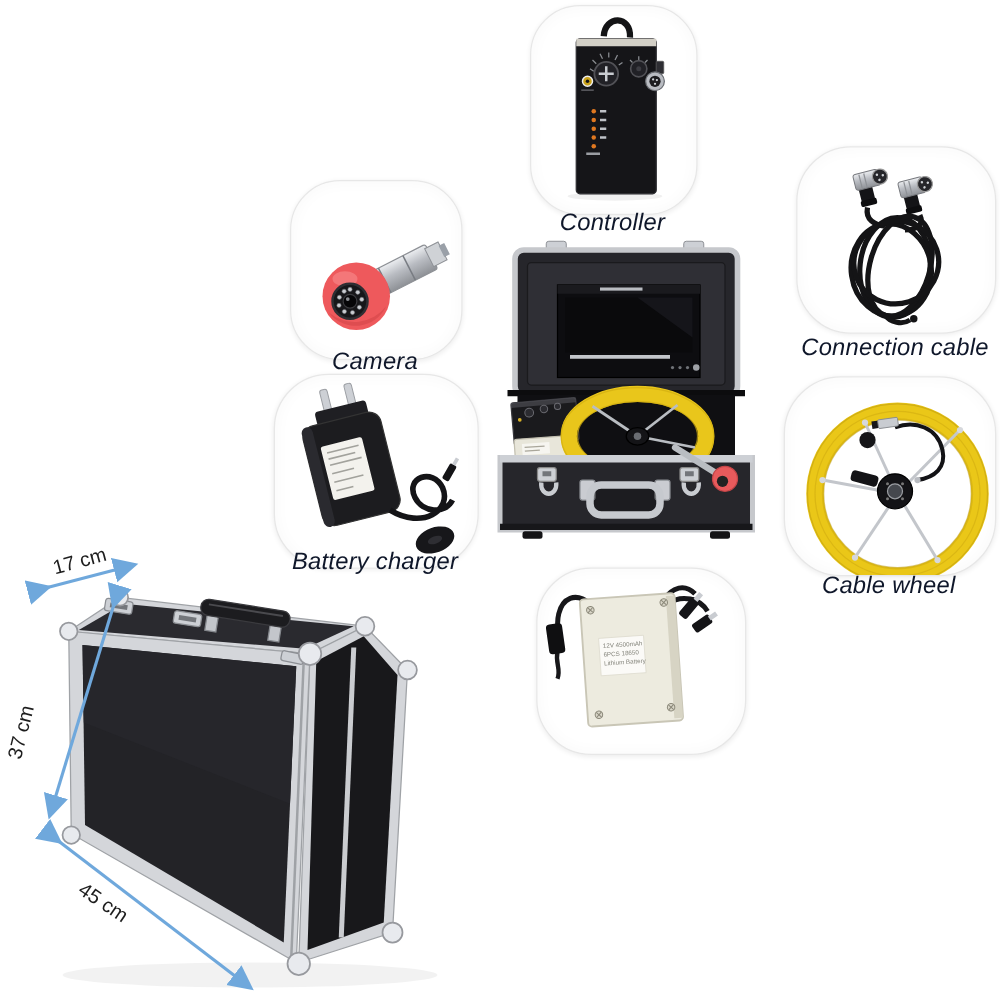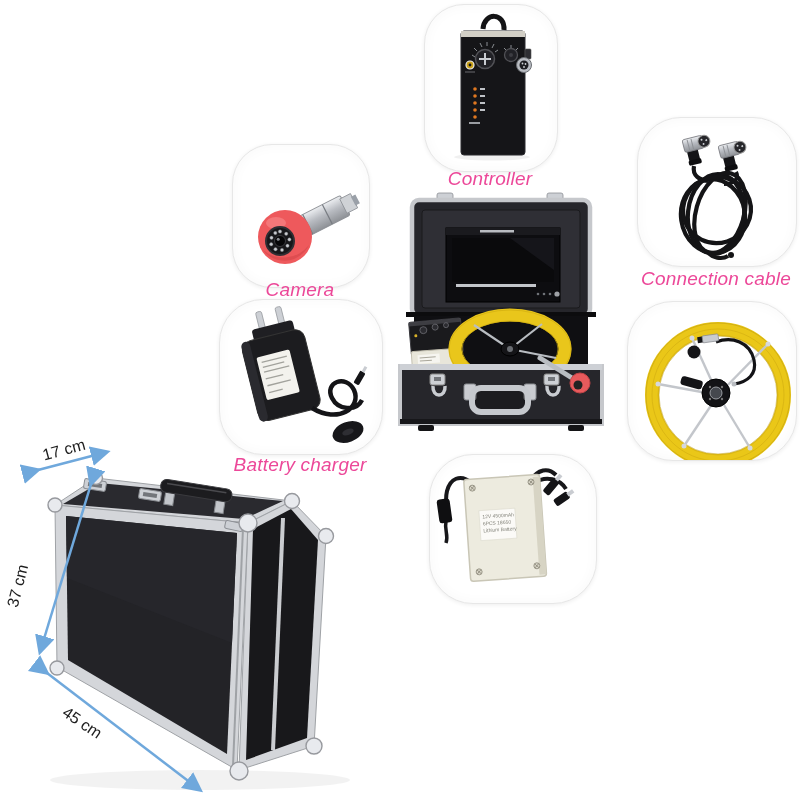--- a/index.html
+++ b/index.html
@@ -1,21 +1,21 @@
 <!DOCTYPE html>
 <html><head>
 <meta charset="utf-8">
 <style>
   html,body{margin:0;padding:0;background:#fff;}
   #stage{position:relative;width:800px;height:800px;background:#ffffff;overflow:hidden;
          font-family:"Liberation Sans",sans-serif;}
   .tile{position:absolute;background:#fff;border:1px solid #e7e7e7;
         box-shadow:0 1px 4px rgba(0,0,0,.07), inset 0 0 14px rgba(0,0,0,.03);}
   .tile svg{display:block;width:100%;height:100%;}
-  .plabel{position:absolute;font-style:italic;font-size:19px;color:#ec4899;
+  .plabel{position:absolute;font-style:italic;font-size:19px;color:#0f172a;
           text-align:center;white-space:nowrap;letter-spacing:.2px;}
   .dim{position:absolute;font-size:16px;color:#1d1d1d;text-align:center;white-space:nowrap;}
   .art{position:absolute;}
 </style>
 </head>
 <body>
 
 <div id="stage">
 
   <div class="tile" style="left:424px;top:4px;width:132px;height:166px;border-radius:40px;">
@@ -255,21 +255,21 @@
       <g transform="translate(136,84) rotate(30)">
         <rect x="-3" y="-14" width="6" height="14" rx="1.5" fill="#141417"></rect>
         <rect x="-1.5" y="-20" width="3" height="6" fill="#c9ccd1"></rect>
       </g>
       <g transform="rotate(-20 128 132)">
         <ellipse cx="128" cy="132" rx="16" ry="10" fill="#17171a"></ellipse>
         <ellipse cx="128" cy="132" rx="6" ry="3" fill="#2e2e33"></ellipse>
       </g>
     </svg>
   </div>
-  <div class="plabel" style="left:219px;top:454px;width:162px;">Battery charger</div>
+  <div class="plabel" style="left:219px;top:439px;width:162px;">Battery charger</div>
 
   <div class="tile" style="left:627px;top:301px;width:168px;height:158px;border-radius:46px;">
     <svg viewBox="0 0 168 158">
       <g>
         <circle cx="90" cy="93" r="66" fill="none" stroke="#eac718" stroke-width="14"></circle>
         <circle cx="90" cy="93" r="60" fill="none" stroke="#d0ab10" stroke-width="1" opacity=".6"></circle>
         <circle cx="90" cy="93" r="66" fill="none" stroke="#d0ab10" stroke-width="1" opacity=".6"></circle>
         <circle cx="90" cy="93" r="72" fill="none" stroke="#b8960d" stroke-width="1" opacity=".5"></circle>
         <circle cx="90" cy="93" r="59" fill="none" stroke="#b8960d" stroke-width="1" opacity=".5"></circle>
       </g>
@@ -300,20 +300,21 @@
       <g>
         <path d="M88 40 C104 34 122 40 126 58 C129 72 120 80 106 82" stroke="#131316" stroke-width="3.2" fill="none"></path>
         <g transform="translate(74,34) rotate(-8)">
           <rect x="-5" y="0.5" width="6" height="6" fill="#17171a"></rect>
           <rect x="0" y="0" width="16" height="7" rx="1" fill="#c9ccd1" stroke="#85888d" stroke-width=".7"></rect>
         </g>
         <circle cx="106" cy="82" r="2.5" fill="#b9bcc1"></circle>
       </g>
     </svg>
   </div>
+  <div class="plabel" style="left:627px;top:458px;width:168px;">Cable wheel</div>
 
   <div class="tile" style="left:429px;top:454px;width:166px;height:148px;border-radius:44px;">
     <svg viewBox="0 0 166 148">
       <g stroke="#17171a" fill="none">
         <path d="M42 28 C30 18 20 24 17 36 C14 48 19 58 16 66" stroke-width="4"></path>
         <path d="M16 66 C14 76 19 80 16 88" stroke-width="3.5"></path>
         <path d="M100 26 C108 14 118 12 126 20" stroke-width="4"></path>
         <path d="M104 28 C116 20 130 24 136 34" stroke-width="4"></path>
       </g>
       <rect x="8" y="44" width="13" height="24" rx="3" fill="#0f0f11" transform="rotate(-8 14 56)"></rect>

